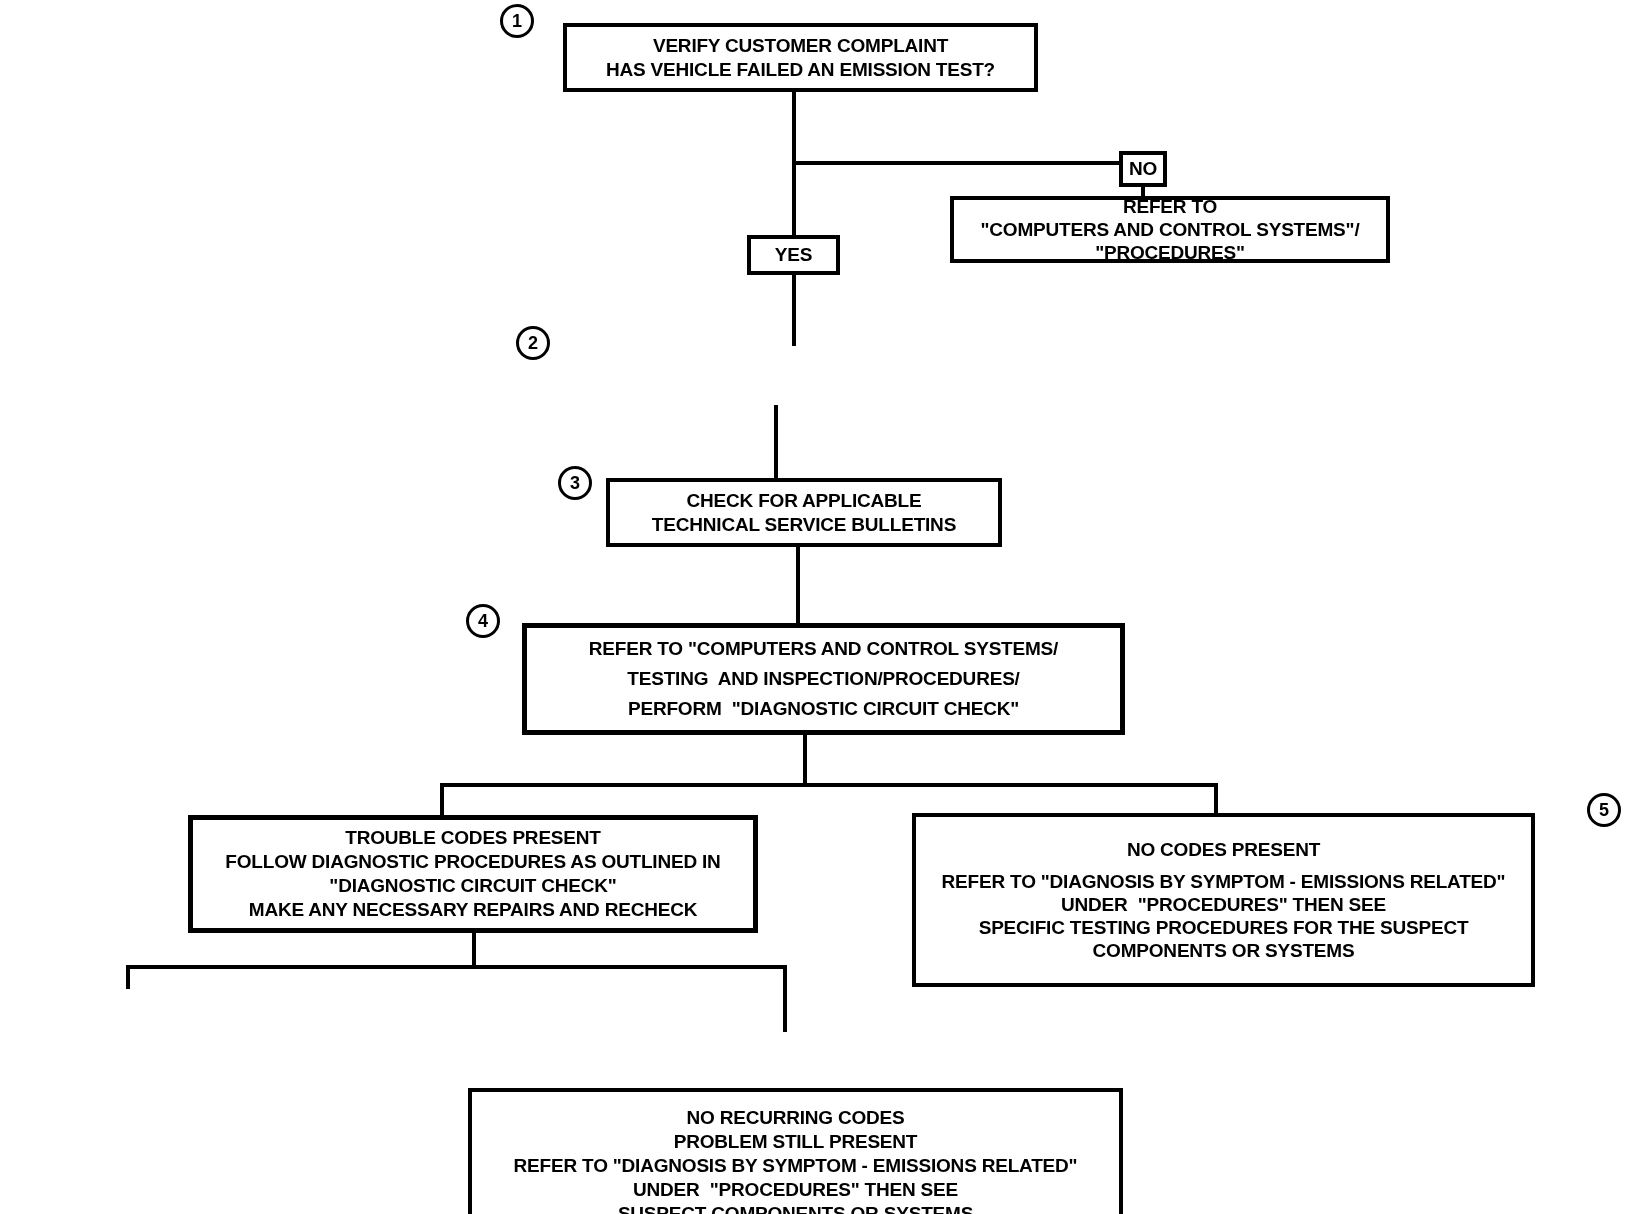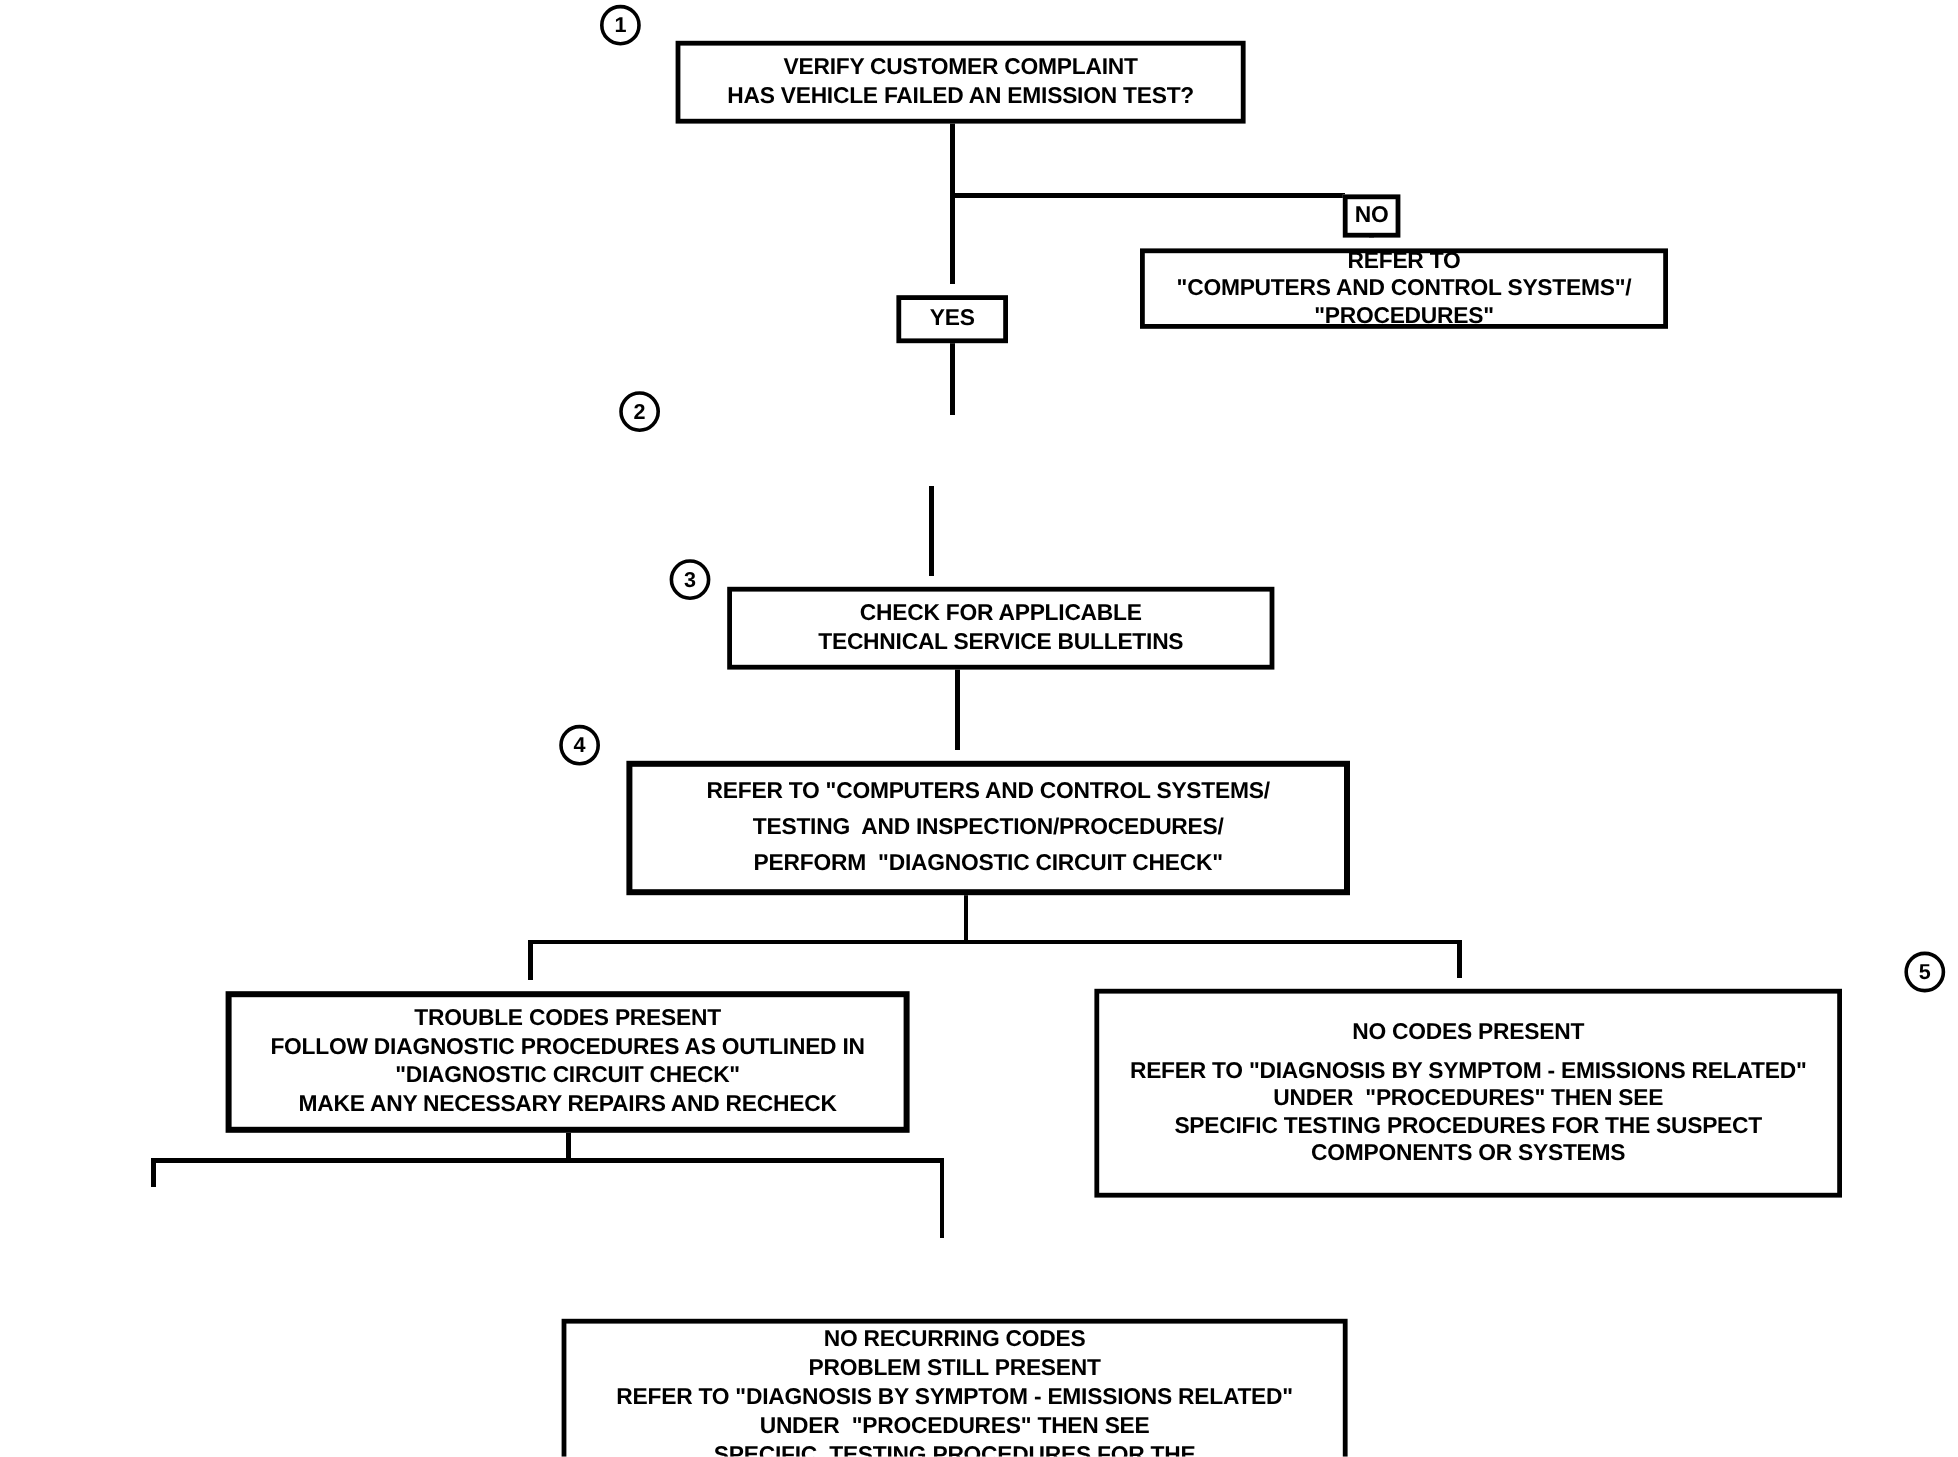--- a/index.html
+++ b/index.html
@@ -7,21 +7,21 @@
   .stage{
     position:relative;width:1632px;height:1214px;background:var(--paper);
     font-family:"Liberation Sans",sans-serif;font-weight:700;color:var(--ink);
     overflow:hidden;
   }
   .wires{position:absolute;left:0;top:0;width:1632px;height:1214px;}
   .wires line{stroke:var(--ink);stroke-width:4;shape-rendering:crispEdges;}
   .node{
     position:absolute;box-sizing:border-box;border:4px solid var(--ink);
     background:var(--paper);display:flex;flex-direction:column;
-    justify-content:center;align-items:center;text-align:center;margin-top:11px;
+    justify-content:center;align-items:center;text-align:center;
   }
   .node .ln{white-space:pre;font-size:19px;line-height:24px;letter-spacing:-0.2px;}
   .node.thick{border-width:5px;}
   .node.spread .ln{line-height:30px;}
   .node.tight .ln{line-height:23px;}
   .ln.gap{margin-bottom:9px;}
   .badge{
     position:absolute;box-sizing:border-box;width:34px;height:34px;
     border:3px solid var(--ink);border-radius:50%;background:var(--paper);
     display:flex;align-items:center;justify-content:center;
@@ -79,21 +79,21 @@
     <div class="ln">REFER TO</div>
     <div class="ln">"COMPUTERS AND CONTROL SYSTEMS"/</div>
     <div class="ln">"PROCEDURES"</div>
   </div>
 
   <div class="node" style="left:747px;top:235px;width:93px;height:40px">
     <div class="ln">YES</div>
   </div>
 
 
-  <div class="node" style="left:606px;top:478px;width:456px;height:69px">
+  <div class="node" style="left:606px;top:478px;width:396px;height:69px">
     <div class="ln">CHECK FOR APPLICABLE</div>
     <div class="ln">TECHNICAL SERVICE BULLETINS</div>
   </div>
 
   <div class="node thick spread" style="left:522px;top:623px;width:603px;height:112px">
     <div class="ln">REFER TO "COMPUTERS AND CONTROL SYSTEMS/</div>
     <div class="ln">TESTING  AND INSPECTION/PROCEDURES/</div>
     <div class="ln">PERFORM  "DIAGNOSTIC CIRCUIT CHECK"</div>
   </div>
 
@@ -111,17 +111,16 @@
     <div class="ln">SPECIFIC TESTING PROCEDURES FOR THE SUSPECT</div>
     <div class="ln">COMPONENTS OR SYSTEMS</div>
   </div>
 
 
   <div class="node" style="left:468px;top:1088px;width:655px;height:156px">
     <div class="ln">NO RECURRING CODES</div>
     <div class="ln">PROBLEM STILL PRESENT</div>
     <div class="ln">REFER TO "DIAGNOSIS BY SYMPTOM - EMISSIONS RELATED"</div>
     <div class="ln">UNDER  "PROCEDURES" THEN SEE</div>
-    <div class="ln">SPECIFIC  TESTING PROCEDURES FOR THE</div>
     <div class="ln">SUSPECT COMPONENTS OR SYSTEMS</div>
   </div>
 
 </div>
 
 </body></html>

